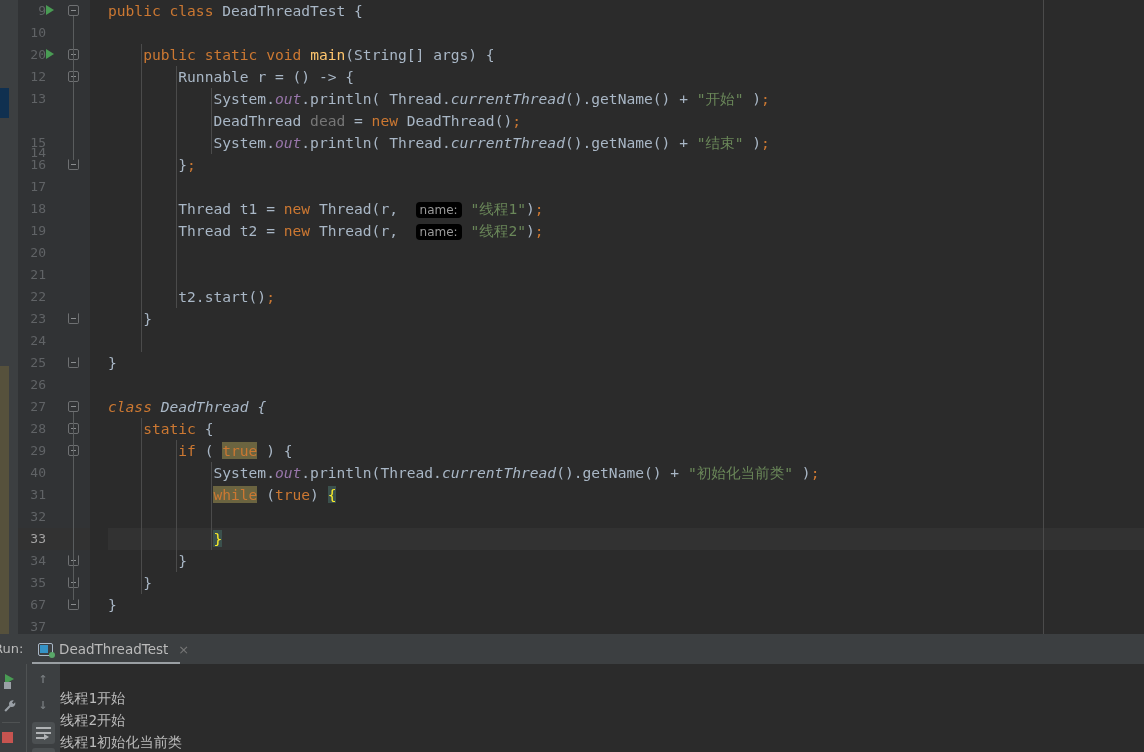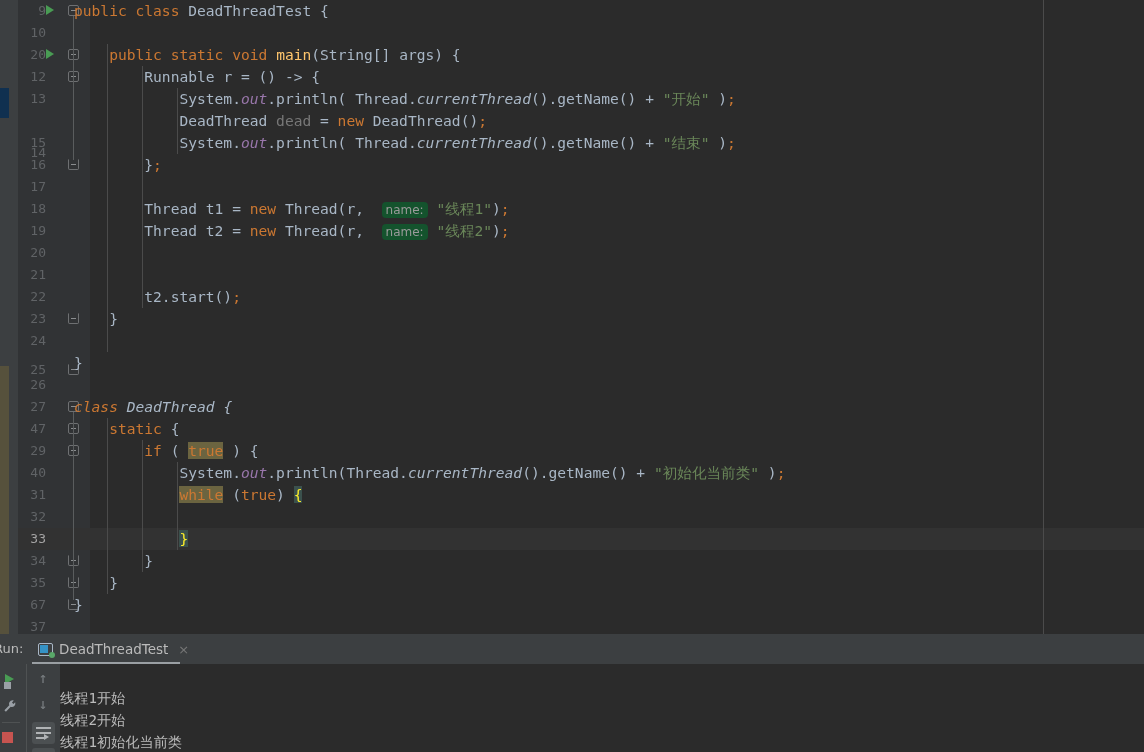--- a/index.html
+++ b/index.html
@@ -70,21 +70,21 @@
     content: ""; position: absolute; left: 2px; top: 4px;
     width: 5px; height: 1px; background: #8a8d8f;
   }
   .fold.close-bot { border-top-color: transparent; border-radius: 0 0 2px 2px; }
   .fold-line {
     position: absolute; left: 55px; width: 1px; background: #5a5d5e;
   }
 
   
   .code {
-    position: absolute; left: 74px; top: 0; right: 0; height: 740px;
+    position: absolute; left: 108px; top: 0; right: 0; height: 740px;
     overflow: hidden;
   }
   .code-line {
     position: absolute; left: 0; right: 0; height: 22px;
     white-space: pre;
     font-family: "DejaVu Sans Mono", monospace;
     font-size: 14.6px; line-height: 22px;
     color: #a9b7c6;
   }
   .code-line.current { background: #323232; }
@@ -102,21 +102,21 @@
   .meth { color: #ffc66d; }
   .str  { color: #6a8759; }
   .fld  { color: #9876aa; font-style: italic; }
   .stat { color: #a9b7c6; font-style: italic; }
   .punc { color: #a9b7c6; }
   .semi { color: #cc7832; }
   .unused { color: #777777; }
   .hl-search { background: #6b6440; }
   .hl-brace  { background: #3b514d; color: #ffef28; }
   .param-hint {
-    background: #14532d; color: #9a9a9a;
+    background: #000000; color: #9a9a9a;
     border-radius: 4px; padding: 1px 4px;
     font-size: 12px; font-family: "DejaVu Sans", sans-serif;
   }
 
   
   .run-panel {
     position: absolute; left: 0; top: 634px; width: 1144px; height: 118px;
     background: #3c3f41;
   }
   .run-header {
@@ -302,33 +302,33 @@
         <div class="gutter-row" style="top: 286px;">
           <span class="lnum">22</span>
         </div>
         <div class="gutter-row" style="top: 308px;">
           <span class="lnum">23</span>
           <span class="fold close-bot"></span>
         </div>
         <div class="gutter-row" style="top: 330px;">
           <span class="lnum">24</span>
         </div>
-        <div class="gutter-row" style="top: 352px; margin-top: 7px;">
+        <div class="gutter-row" style="top: 352px;">
           <span class="lnum">25</span>
           <span class="fold close-bot"></span>
         </div>
         <div class="gutter-row" style="top: 374px;">
           <span class="lnum">26</span>
         </div>
         <div class="gutter-row" style="top: 396px;">
           <span class="lnum">27</span>
           <span class="fold"></span>
         </div>
         <div class="gutter-row" style="top: 418px;">
-          <span class="lnum">47</span>
+          <span class="lnum">28</span>
           <span class="fold"></span>
         </div>
         <div class="gutter-row" style="top: 440px;">
           <span class="lnum">29</span>
           <span class="fold"></span>
         </div>
         <div class="gutter-row" style="top: 462px;">
           <span class="lnum">40</span>
         </div>
         <div class="gutter-row" style="top: 484px;">

